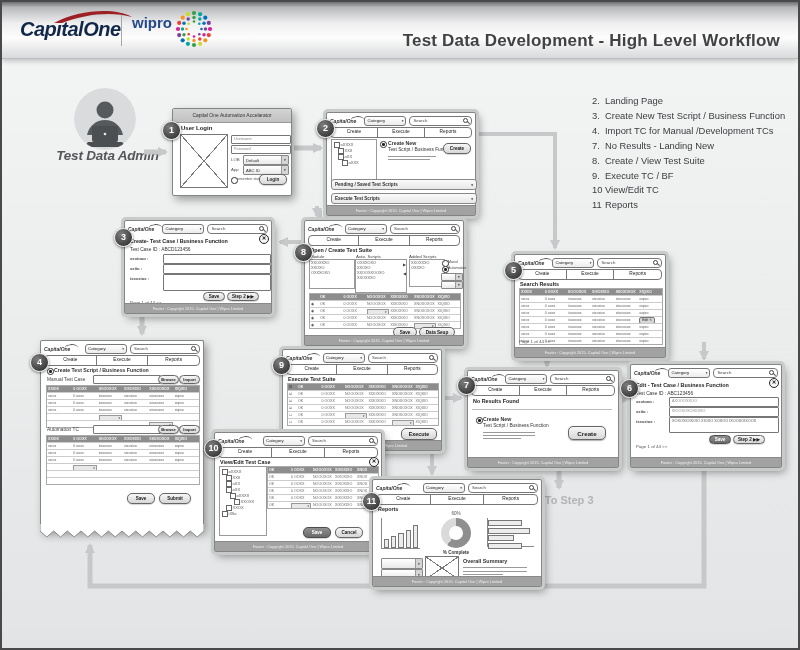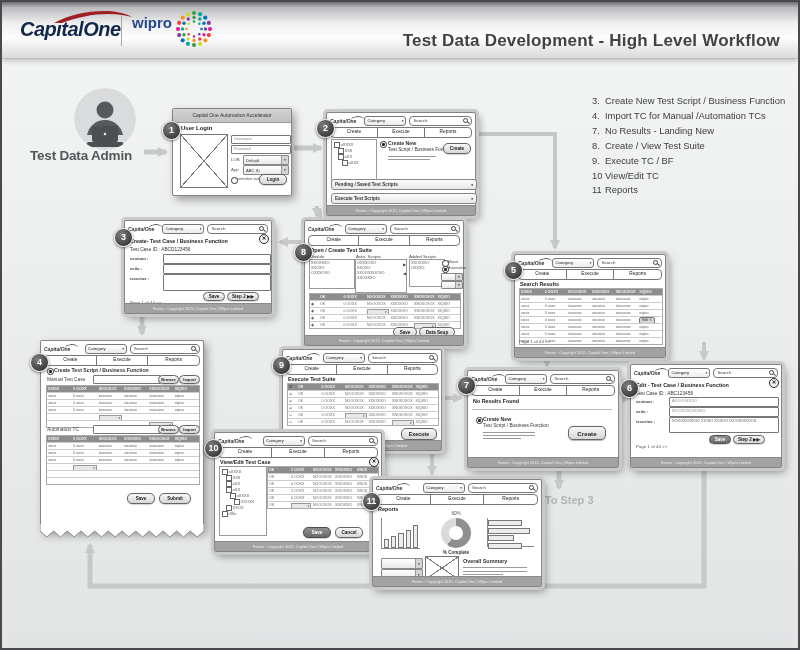--- a/index.html
+++ b/index.html
@@ -13,22 +13,22 @@
     border-bottom:1px solid #bdbec0;box-shadow:0 2px 5px rgba(0,0,0,.22);z-index:5;}
   #colg{position:absolute;left:18px;top:16px;font:italic 700 20px "Liberation Sans",sans-serif;
     color:#12284b;letter-spacing:-.5px;}
   #swoosh{position:absolute;left:50px;top:8px;}
   #wiprotxt{position:absolute;left:130px;top:12px;font:700 15px "Liberation Sans",sans-serif;color:#25498c;}
   #wipdots{position:absolute;left:172px;top:7px;}
   #hdiv{position:absolute;left:119px;top:13px;width:1px;height:31px;background:#a7a8aa;}
   #title{position:absolute;right:18px;top:29px;font-size:17px;font-weight:700;color:#414244;letter-spacing:.2px;}
   
   #avatar{position:absolute;left:72px;top:86px;width:62px;height:62px;border-radius:50%;overflow:hidden;}
-  #personaLabel{position:absolute;left:28px;top:146px;width:155px;
-    font-weight:700;font-size:13.5px;color:#55575a;letter-spacing:-.2px;}
+  #personaLabel{position:absolute;left:28px;top:146px;width:155px;text-align:center;
+    font-weight:700;font-size:13.5px;color:#55575a;letter-spacing:-.2px;font-style:italic;}
   
   #steps{position:absolute;left:590px;top:92px;width:205px;font-size:9.4px;color:#3b3c3e;line-height:14.9px;z-index:3;}
   .step .sn{display:inline-block;width:13px;}
   
   .scr{position:absolute;background:#fff;border:1px solid #858585;border-radius:2px;z-index:2;
     box-shadow:0 0 0 3px #c9cbcb,3px 4px 8px rgba(0,0,0,.42);}
   .scr.nobez{box-shadow:3px 4px 8px rgba(0,0,0,.35);}
   .badge{position:absolute;left:-11px;width:17px;height:17px;border-radius:50%;
     background:radial-gradient(circle at 35% 30%,#7d7d7d,#3b3b3b 75%);
     border:1px solid #e9e9e9;box-shadow:0 1px 3px rgba(0,0,0,.5);
@@ -184,22 +184,23 @@
       <circle cx="31" cy="22" r="8.5" fill="#575a5c"></circle>
       <path d="M31,32 C22,32 15,38 13,47 L49,47 C47,38 40,32 31,32 Z" fill="#575a5c"></path>
       <rect x="18" y="38" width="26" height="16" rx="2" fill="#4c4f51"></rect>
       <circle cx="31" cy="46" r="1.3" fill="#e9e9e9"></circle>
       <path d="M14,54 L48,54 L52,59 L10,59 Z" fill="#4c4f51"></path>
     </svg>
   </div>
   <div id="personaLabel">Test Data Admin</div>
 
   <div id="steps">
+    <div class="step"><span class="sn">2.</span><span>Landing Page</span></div>
     <div class="step"><span class="sn">3.</span><span>Create New Test Script / Business Function</span></div>
-    <div class="step"><span class="sn">4.</span><span>Import TC for Manual /Automation TCs</span></div>
+    <div class="step"><span class="sn">4.</span><span>Import TC for Manual /Development TCs</span></div>
     <div class="step"><span class="sn">7.</span><span>No Results - Landing New</span></div>
     <div class="step"><span class="sn">8.</span><span>Create / View Test Suite</span></div>
     <div class="step"><span class="sn">9.</span><span>Execute TC / BF</span></div>
     <div class="step"><span class="sn">10</span><span>View/Edit TC</span></div>
     <div class="step"><span class="sn">11</span><span>Reports</span></div>
   </div>
 
   <div id="goto">Go To Step 3</div>
 
   <div class="scr nobez" style="left:170px;top:106px;width:118px;height:86px">

